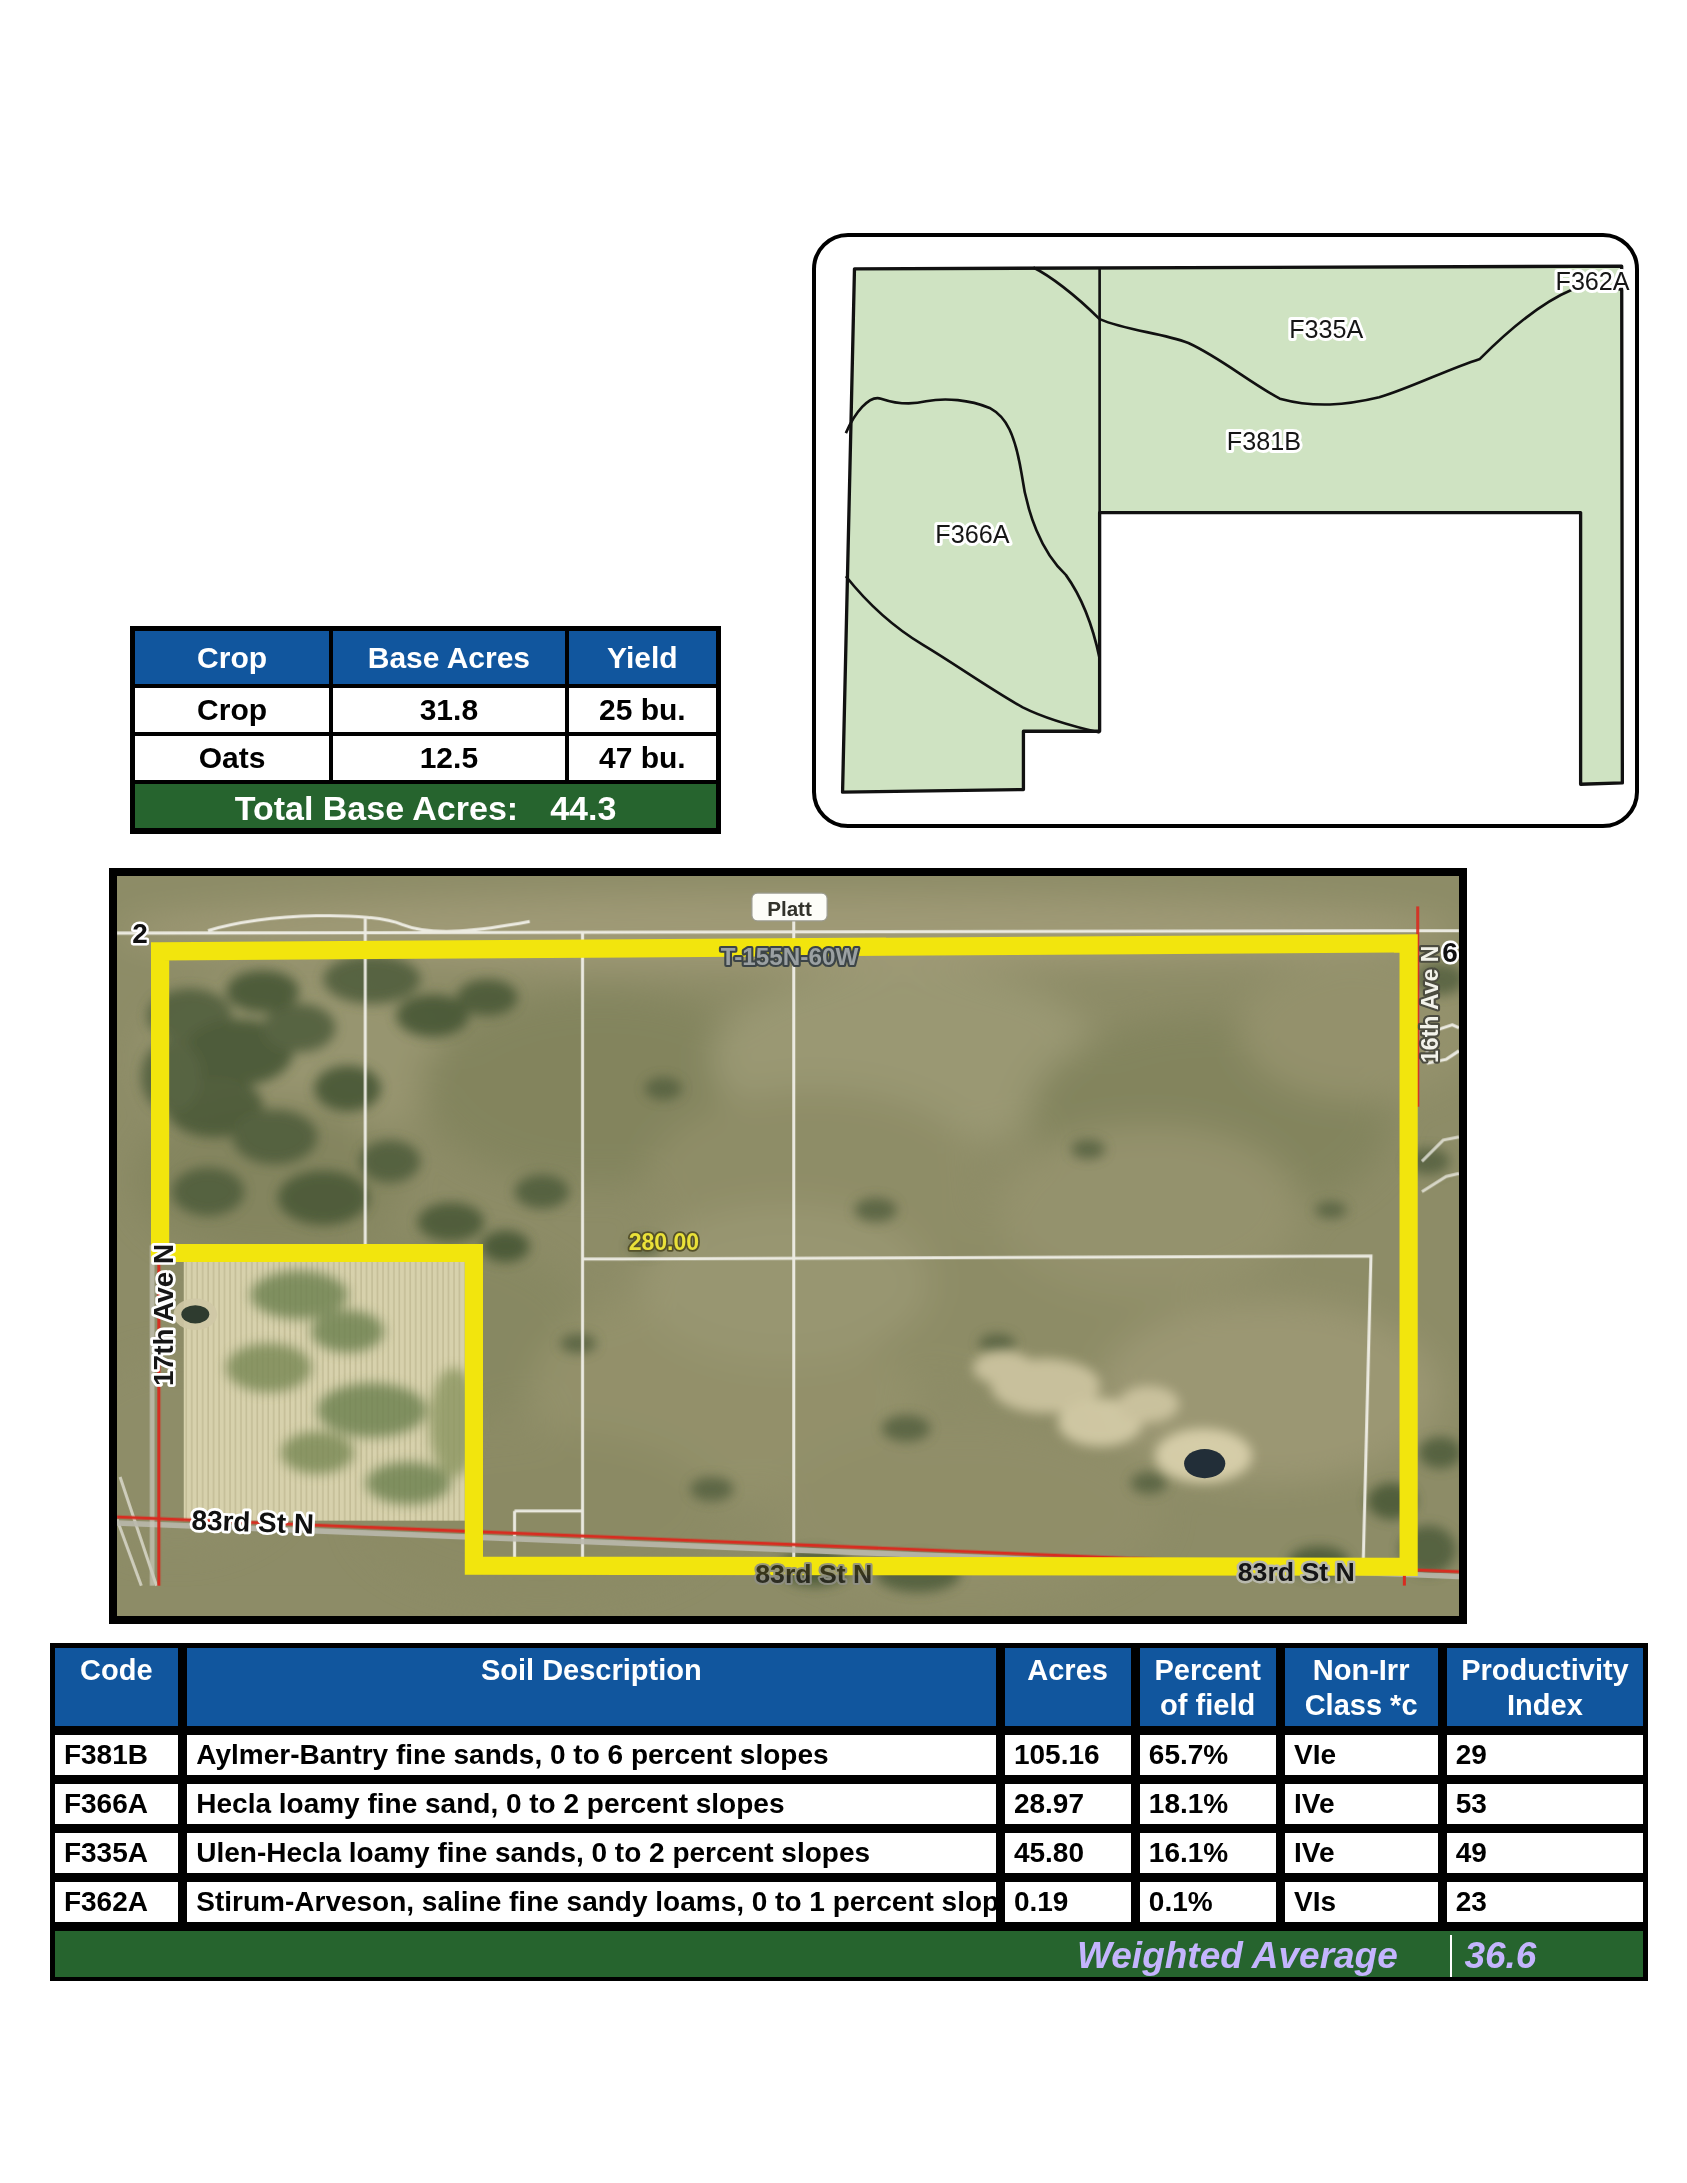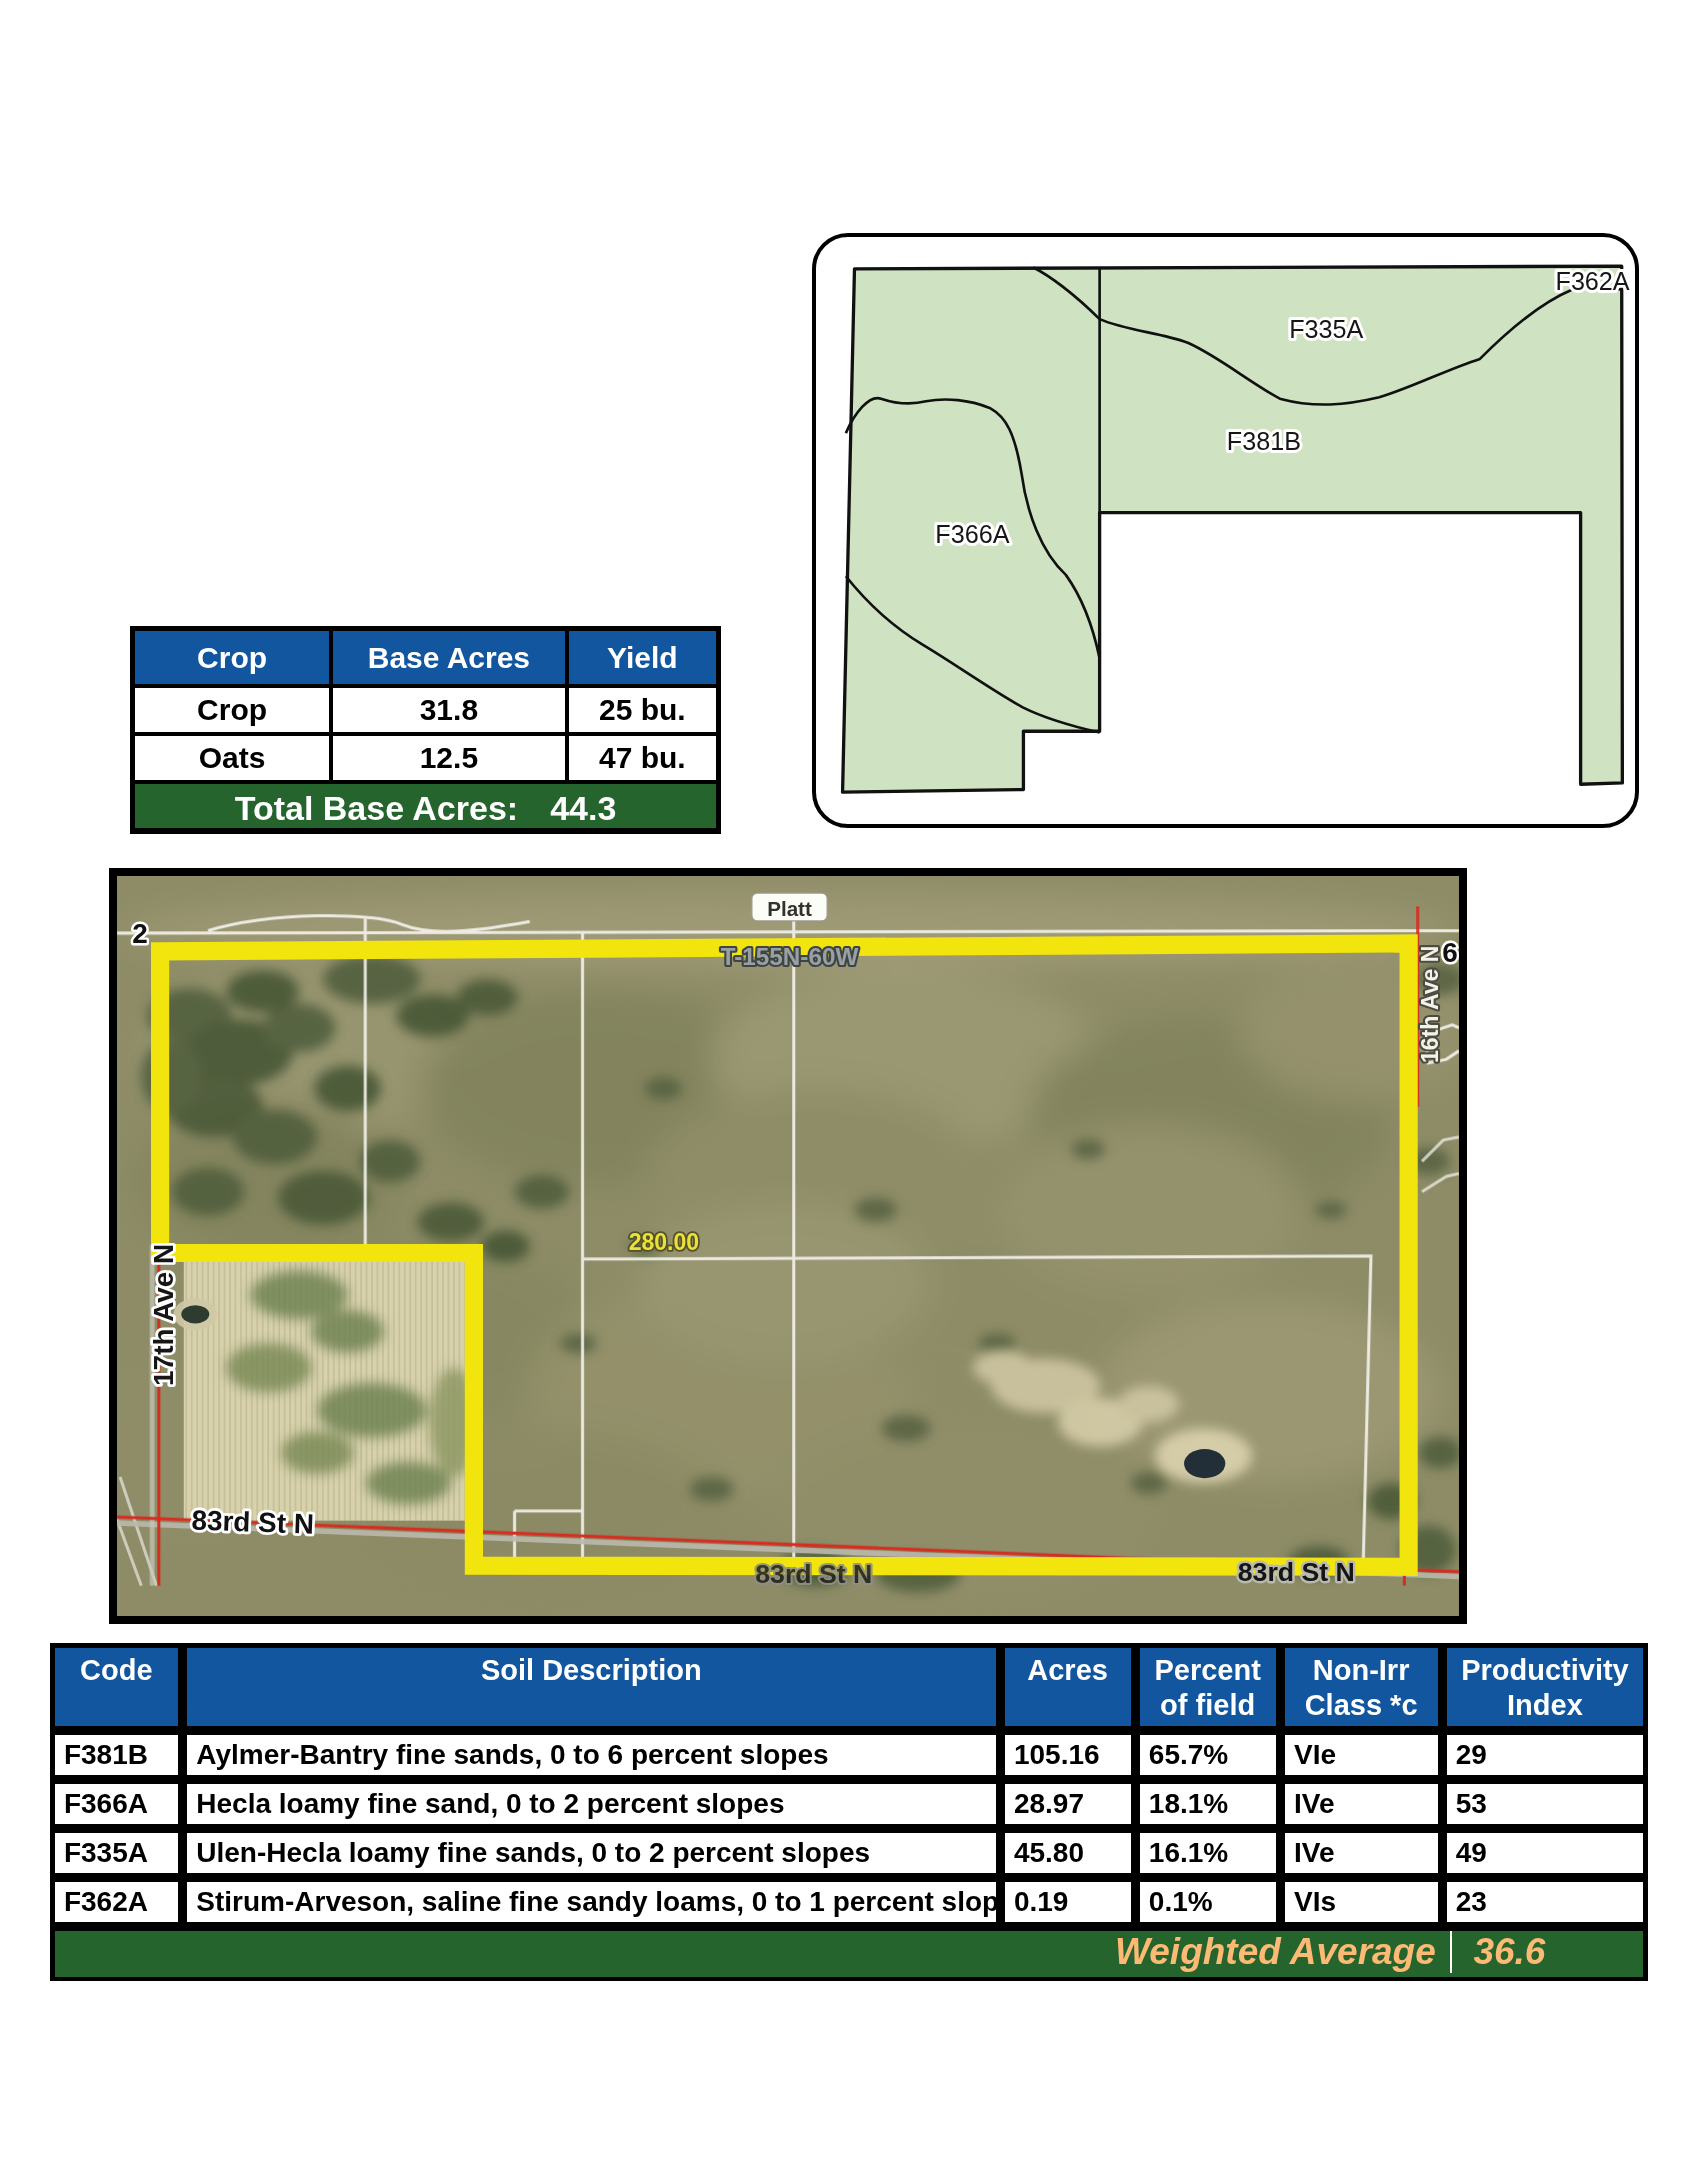--- a/index.html
+++ b/index.html
@@ -55,25 +55,25 @@
   }
   .soil-table .hcell{
     background:#11569E;color:#fff;font-weight:bold;font-size:29px;line-height:1.22;
     display:flex;flex-direction:column;align-items:center;padding-top:5.3px;text-align:center;
   }
   .soil-table .dcell{
     background:#fff;color:#000;font-weight:600;font-size:28px;
     display:flex;align-items:center;padding-left:9.3px;white-space:nowrap;overflow:hidden;
   }
   .soil-table .frow{
-    grid-column:1 / -1;background:#26642E;display:flex;align-items:flex-start;
-    color:#fdba74;font-style:italic;font-weight:bold;font-size:37px;
+    grid-column:1 / -1;background:#26642E;display:flex;align-items:flex-end;
+    color:#c4b5fd;font-style:italic;font-weight:bold;font-size:37px;
   }
   .soil-table .frow .flabel{flex:1;text-align:right;padding-right:14.6px;}
-  .soil-table .frow .fvalue{width:193px;border-left:2.6px solid #fff;padding-left:21px;box-sizing:border-box;}
+  .soil-table .frow .fvalue{width:193px;border-left:2.6px solid #fff;padding-left:12px;box-sizing:border-box;margin-left:38px;}
 </style>
 </head>
 <body>
 
 <div class="crop-table">
   <div class="hcell">Crop</div>
   <div class="hcell">Base Acres</div>
   <div class="hcell">Yield</div>
 
   <div class="dcell">Crop</div>

